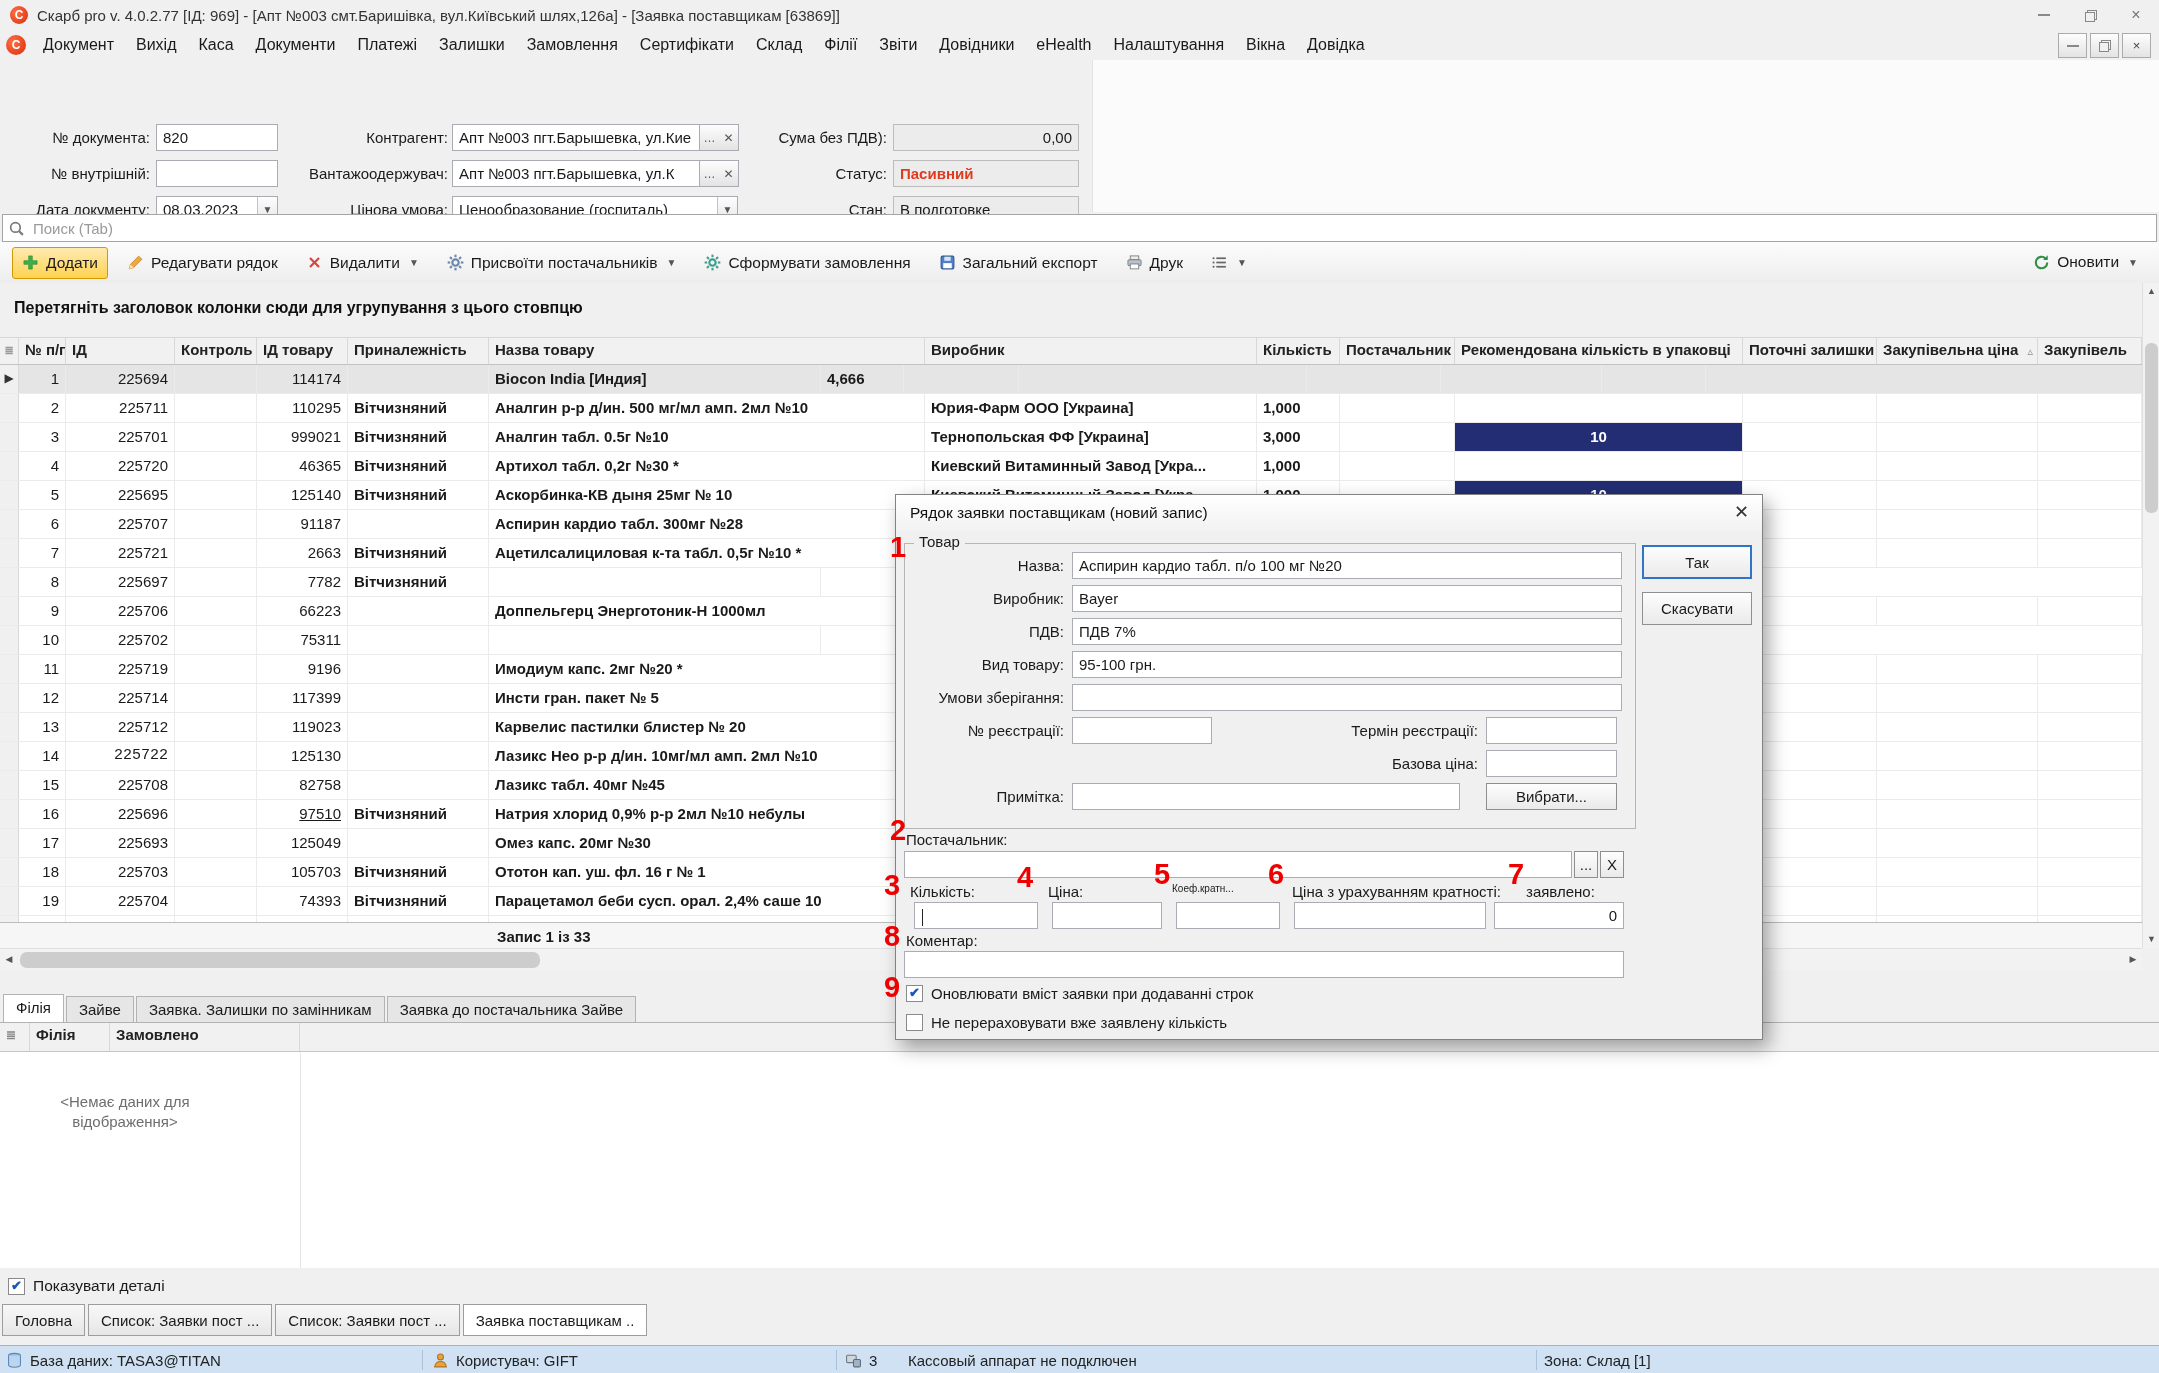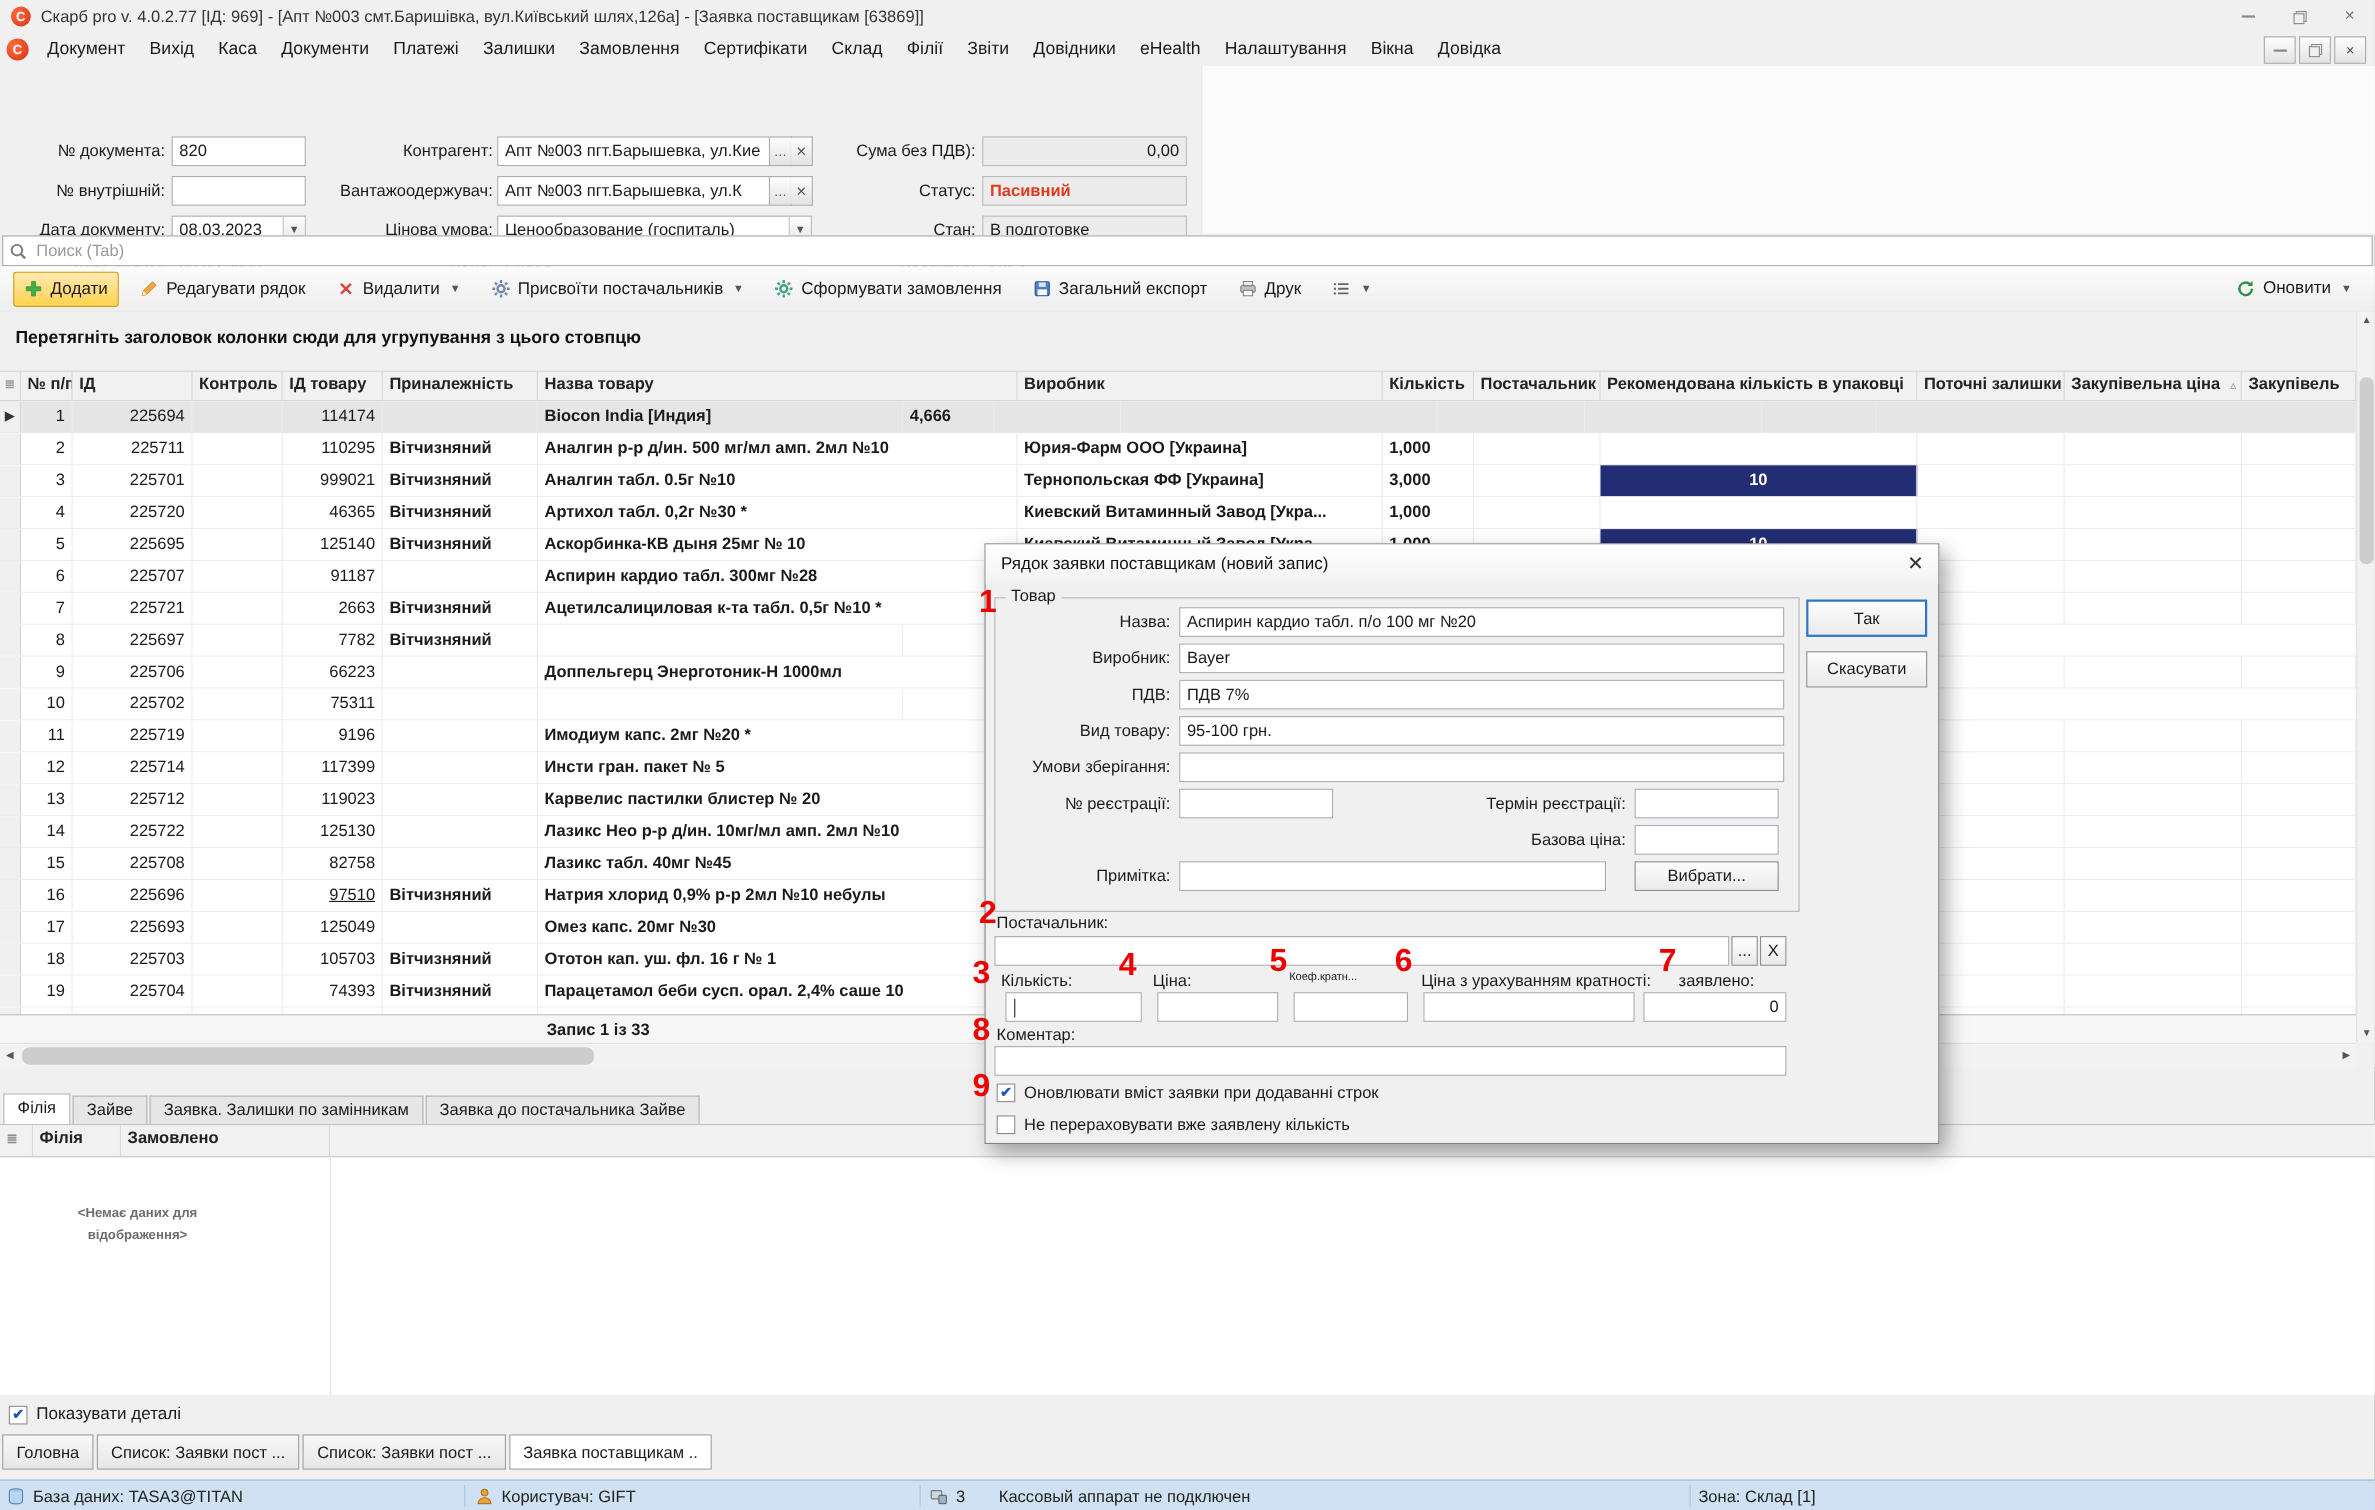--- a/index.html
+++ b/index.html
@@ -83,22 +83,22 @@
   .scrollcorner{position:absolute;right:0;top:948px;width:17px;height:22px;background:#f0f0f0;}
   
   .detail-tabs{position:absolute;left:3px;top:994px;height:28px;display:flex;align-items:flex-end;gap:2px;}
   .dtab{padding:4px 12px;border:1px solid #b3b3b3;border-bottom:none;background:#e6e6e6;font-size:15px;white-space:nowrap;}
   .dtab.active{background:#fff;font-weight:normal;padding-bottom:6px;}
   .detail-grid{position:absolute;left:0;top:1022px;right:0;height:245px;background:#fff;border-top:1px solid #b3b3b3;}
   .detail-header{display:flex;height:28px;background:#f1f1f1;border-bottom:1px solid #c6c6c6;}
   .detail-header .hcell{font-weight:bold;}
   .detail-body{position:relative;height:216px;}
   .detail-colline{position:absolute;left:300px;top:0;bottom:0;width:1px;background:#e6e6e6;}
-  .nodata{position:absolute;left:60px;top:40px;width:130px;text-align:center;color:#6e6e6e;font-weight:bold;
-          font-size:12px;line-height:20px;}
+  .nodata{position:absolute;left:60px;top:40px;width:130px;text-align:center;color:#6e6e6e;font-weight:normal;
+          font-size:15px;line-height:20px;}
   .showdetails{position:absolute;left:8px;top:1274px;height:24px;display:flex;align-items:center;gap:8px;font-size:15.5px;}
   .cbbox{width:17px;height:17px;background:#fff;border:1px solid #8a8a8a;box-sizing:border-box;font-size:13px;
          line-height:14px;text-align:center;color:#1d56b8;font-weight:bold;}
   
   .mditabs{position:absolute;left:2px;top:1304px;height:32px;display:flex;gap:3px;align-items:center;}
   .mtab{height:30px;display:flex;align-items:center;padding:0 12px;border:1px solid #9d9d9d;
         background:linear-gradient(#f8f8f8,#e6e6e6);font-size:15px;white-space:nowrap;}
   .mtab.active{background:#fff;}
   
   .statusbar{position:absolute;left:0;top:1345px;right:0;height:28px;background:#cfe1f2;border-top:1px solid #97b7d4;font-size:15px;color:#222;}
@@ -575,21 +575,21 @@
           <span class="gcell bold" style="width: 83px;"></span>
           <span class="gcell" style="width: 115px;"></span>
           <span class="gcell" style="width: 288px;"></span>
           <span class="gcell" style="width: 134px;"></span>
           <span class="gcell" style="width: 161px;"></span>
           <span class="gcell" style="width: 104px;"></span>
         </div>
         <div class="grow">
           <span class="gcell ind" style="width: 19px;"></span>
           <span class="gcell right" style="width: 47px;">14</span>
-          <span class="gcell right" style="width: 109px;">225722</span>
+          <span class="gcell right" style="width: 109px; font-family: Liberation Mono, monospace;">225722</span>
           <span class="gcell" style="width: 82px;"></span>
           <span class="gcell right" style="width: 91px;">125130</span>
           <span class="gcell bold" style="width: 141px;"></span>
           <span class="gcell bold" style="width: 436px;">Лазикс Нео р-р д/ин. 10мг/мл амп. 2мл №10</span>
           <span class="gcell bold" style="width: 332px;"></span>
           <span class="gcell bold" style="width: 83px;"></span>
           <span class="gcell" style="width: 115px;"></span>
           <span class="gcell" style="width: 288px;"></span>
           <span class="gcell" style="width: 134px;"></span>
           <span class="gcell" style="width: 161px;"></span>

